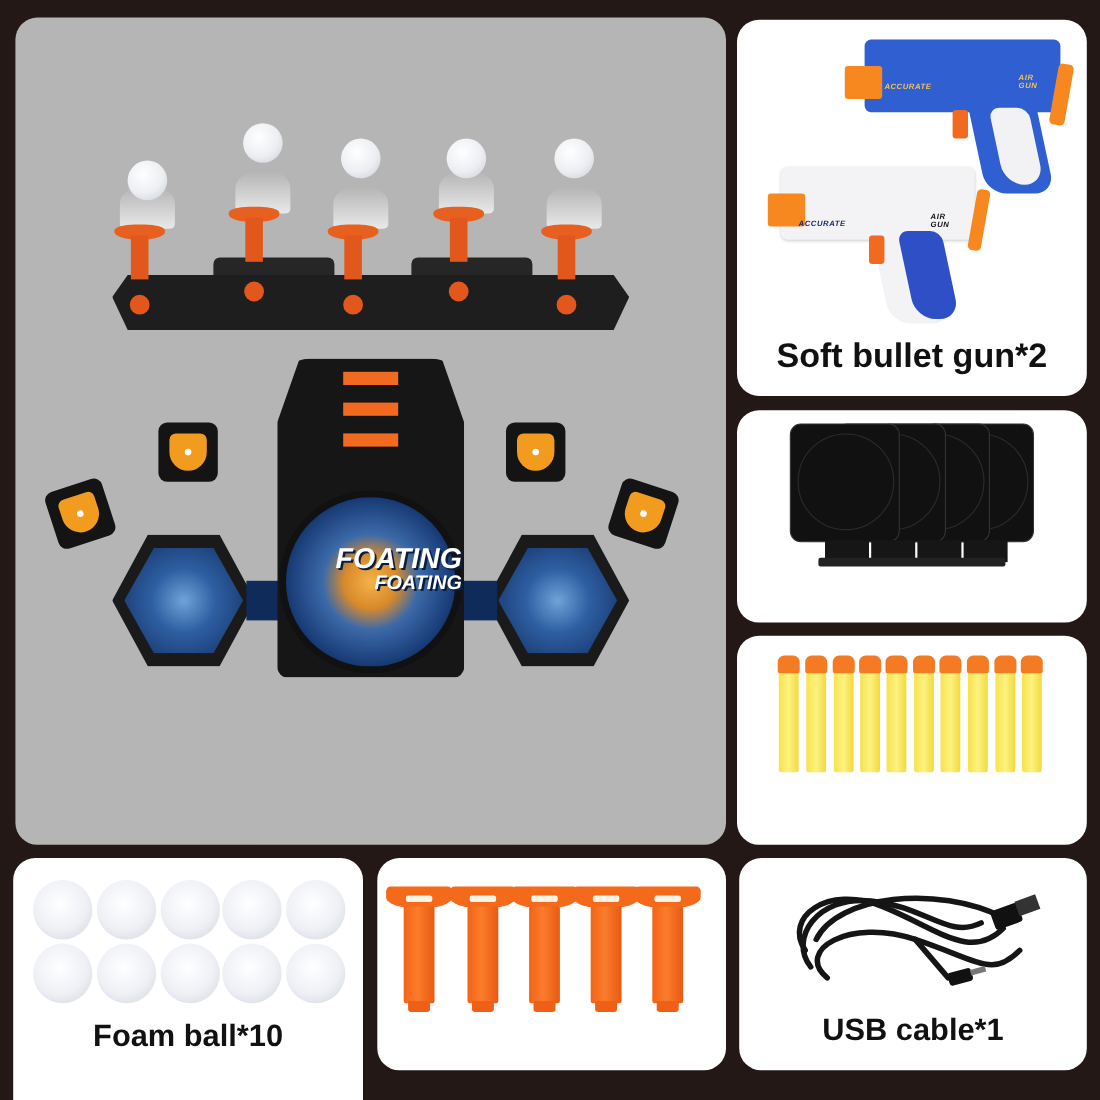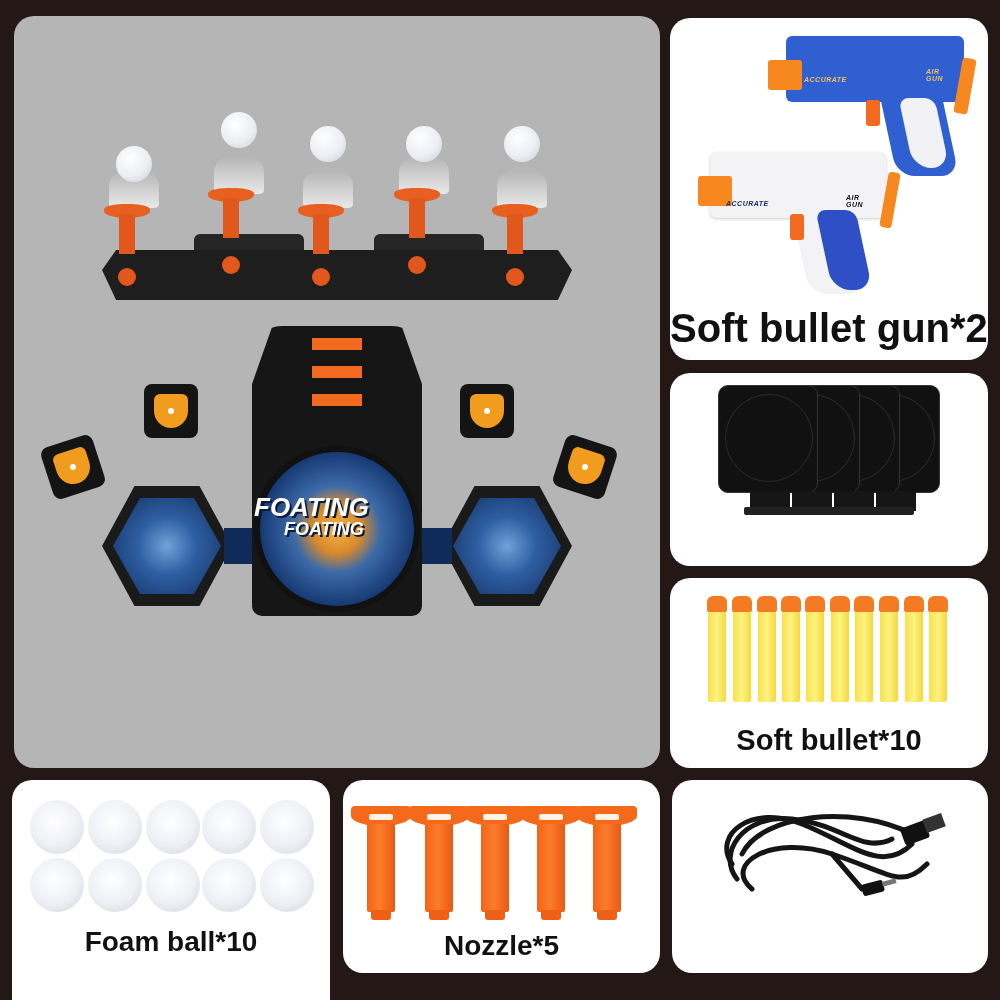--- a/index.html
+++ b/index.html
@@ -19,21 +19,21 @@
   .cup { position: absolute; width: 46px; height: 14px; background: #e8601f; border-radius: 40% 40% 50% 50%; }
   .ball { position: absolute; width: 36px; height: 36px; border-radius: 50%;
           background: radial-gradient(circle at 40% 35%, #ffffff 0%, #eceef2 55%, #c9ccd4 100%); }
   .jet { position: absolute; width: 50px; height: 38px; background: linear-gradient(to bottom, rgba(255,255,255,0), rgba(255,255,255,.7)); border-radius: 40% 40% 10% 10%; }
   .screw { position: absolute; width: 18px; height: 18px; border-radius: 50%; background: #e2581c; }
   .tower { position: absolute; left: 238px; top: 310px; width: 170px; height: 290px; background: #161616; border-radius: 30px 30px 10px 10px;
            clip-path: polygon(12% 0, 88% 0, 100% 20%, 100% 100%, 0 100%, 0 20%); }
   .stripe { position: absolute; left: 298px; width: 50px; height: 12px; background: #f26a1f; }
   .dial { position: absolute; left: 240px; top: 430px; width: 166px; height: 166px; border-radius: 50%;
           background: radial-gradient(circle, #f4b24a 0%, #d98a2a 22%, #3c6aa8 40%, #173a74 70%, #0d1f45 100%); border: 6px solid #111; }
-  .dial-title { position: absolute; left: 240px; top: 480px; width: 166px; text-align: left; color: #fff; font-weight: bold; font-style: italic;
+  .dial-title { position: absolute; left: 240px; top: 480px; width: 166px; text-align: right; color: #fff; font-weight: bold; font-style: italic;
                 font-size: 26px; line-height: 22px; text-shadow: 2px 2px 0 #0b1d3d; }
   .dial-title .sub { font-size: 18px; display: block; margin-left: 30px; }
   .wing { position: absolute; top: 470px; width: 130px; height: 120px; background: #1a1a1a;
           clip-path: polygon(25% 0, 75% 0, 100% 50%, 75% 100%, 25% 100%, 0 50%); }
   .wing-inner { position: absolute; top: 482px; width: 108px; height: 96px;
           background: radial-gradient(circle, #6fa3d8 0%, #2e5fa2 40%, #132e62 100%);
           clip-path: polygon(25% 0, 75% 0, 100% 50%, 75% 100%, 25% 100%, 0 50%); }
   .arm { position: absolute; top: 512px; width: 40px; height: 36px; background: #0f2b5a; }
   .small-target { position: absolute; width: 54px; height: 54px; background: #141414; border-radius: 8px; }
   .small-target .face { position: absolute; left: 10px; top: 10px; width: 34px; height: 34px; background: #f29c1f; border-radius: 6px 6px 50% 50%; }
@@ -163,21 +163,21 @@
   <div class="gun" style="left:0; top:0;">
     <div class="slide" style="left:40px; top:134px; width:176px; height:66px; background:#f3f3f5; box-shadow:0 1px 3px rgba(0,0,0,.2);"></div>
     <div class="grip" style="left:130px; top:186px; width:56px; height:90px; background:#f3f3f5;"></div>
     <div class="grip" style="left:154px; top:192px; width:40px; height:80px; background:#2e4fc6;"></div>
     <div class="tip" style="left:28px; top:158px; width:34px; height:30px;"></div>
     <div class="hammer" style="left:214px; top:154px; width:12px; height:56px;"></div>
     <div class="trig" style="left:120px; top:196px; width:14px; height:26px;"></div>
     <div class="text" style="left:56px; top:182px; color:#1a2a6a;">ACCURATE</div>
     <div class="text" style="left:176px; top:176px; color:#111;">AIR GUN</div>
   </div>
-  <div class="label" style="top:288px; font-size:40px;">Soft bullet gun*2</div>
+  <div class="label" style="top:288px; font-size:31px;">Soft bullet gun*2</div>
 </div>
 
 <div class="panel p-target">
   <div class="tgt-card" style="left:170px;">
       <div class="ring"></div>
     </div>
   <div class="tgt-card" style="left:130px;">
       <div class="ring"></div>
     </div>
   <div class="tgt-card" style="left:90px;">
@@ -217,21 +217,20 @@
     </div>
   <div class="dart" style="left:210px;">
       <div class="head"></div>
     </div>
   <div class="dart" style="left:235px;">
       <div class="head"></div>
     </div>
   <div class="dart" style="left:259px;">
       <div class="head"></div>
     </div>
-  <div class="label" style="top:146px; font-size:29px;">Soft bullet*10</div>
 </div>
 
 <div class="panel p-foam">
   <div class="foam" style="left:18px; top:20px;"></div>
   <div class="foam" style="left:76px; top:20px;"></div>
   <div class="foam" style="left:134px; top:20px;"></div>
   <div class="foam" style="left:190px; top:20px;"></div>
   <div class="foam" style="left:248px; top:20px;"></div>
   <div class="foam" style="left:18px; top:78px;"></div>
   <div class="foam" style="left:76px; top:78px;"></div>
@@ -265,30 +264,30 @@
       <div class="slot"></div>
       <div class="tube"></div>
       <div class="end"></div>
     </div>
   <div class="nozzle" style="left:240px;">
       <div class="rim"></div>
       <div class="slot"></div>
       <div class="tube"></div>
       <div class="end"></div>
     </div>
-  <div class="label" style="top:150px; font-size:28px;">Nozzle*5</div>
 </div>
 
 <div class="panel p-usb">
   <svg class="cable" viewBox="0 0 240 110">
     <g fill="none" stroke="#151515" stroke-width="5" stroke-linecap="round">
       <path d="M20 70 C 0 40, 40 10, 90 30 S 170 80, 200 50"></path>
       <path d="M25 85 C 5 60, 30 20, 80 25 S 150 60, 180 45"></path>
       <path d="M40 95 C 10 70, 60 40, 120 60 S 190 95, 215 70"></path>
       <path d="M30 60 C 50 20, 140 10, 200 40"></path>
       <path d="M120 60 L 150 95"></path>
     </g>
     <rect x="190" y="30" width="26" height="18" rx="3" fill="#111" transform="rotate(-20 203 39)"></rect>
     <rect x="212" y="22" width="20" height="14" fill="#333" transform="rotate(-20 222 29)"></rect>
     <rect x="150" y="88" width="22" height="12" rx="3" fill="#111" transform="rotate(-15 161 94)"></rect>
     <rect x="170" y="86" width="14" height="5" fill="#777" transform="rotate(-15 177 88)"></rect>
   </svg>
+  <div class="label" style="top:140px; font-size:28px;">USB cable*1</div>
 </div>
 
 </body></html>

